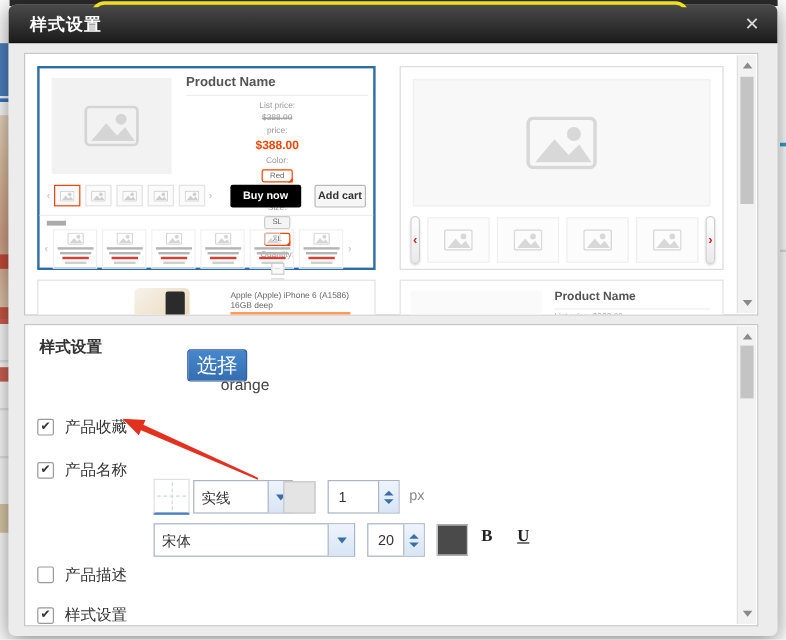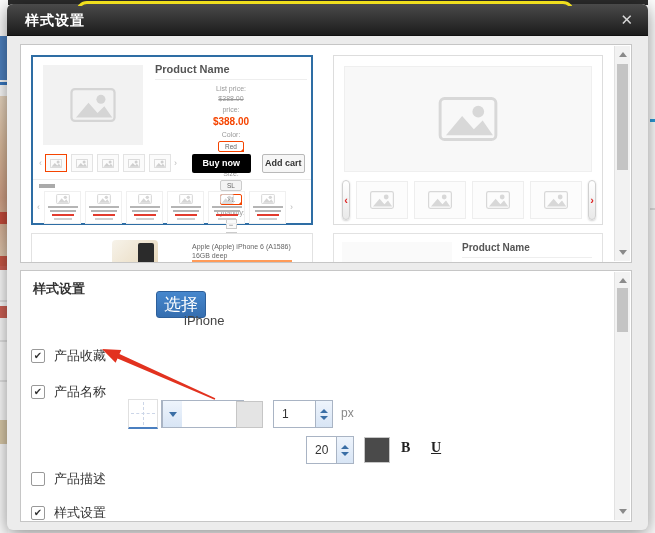--- a/index.html
+++ b/index.html
@@ -393,50 +393,57 @@
     <div class="abs vscroll">
       <div class="abs sb-up"></div>
       <div class="abs sb-thumb" style="top:18px;height:106px;"></div>
       <div class="abs sb-dn"></div>
     </div>
   </div>
 
   <div class="abs panel" id="panel-settings">
     <div class="abs sec-label">样式设置</div>
     <div class="abs" id="btn-choose">选择</div>
-    <div class="abs" id="chosen-val">iPhone</div>
+    <div class="abs" id="chosen-val">orange</div>
 
     <div class="abs cbrow" id="cb-fav">
       <span class="cbox glyph">✔</span>
       <span class="cblabel">产品收藏</span>
     </div>
     <div class="abs cbrow" id="cb-name">
       <span class="cbox glyph">✔</span>
       <span class="cblabel">产品名称</span>
     </div>
 
     <div class="abs border-widget">
       <span class="hdash"></span>
         <span class="vdash"></span>
     </div>
     <div class="abs dselect" id="sel-style">
+      <span class="val">实线</span>
       <span class="btn">
           <span class="tri-dn"></span>
         </span>
     </div>
     <div class="abs swatch" id="swatch-border"></div>
     <div class="abs spinner" id="spin-width">
       <span class="num">1</span>
       <span class="arrows">
         <span class="tri-up-s"></span>
         <span class="tri-dn-s"></span>
       </span>
     </div>
     <div class="abs" id="unit-px">px</div>
 
+    <div class="abs dselect" id="sel-font">
+      <span class="val">宋体</span>
+      <span class="btn">
+          <span class="tri-dn"></span>
+        </span>
+    </div>
     <div class="abs spinner" id="spin-size">
       <span class="num">20</span>
       <span class="arrows">
         <span class="tri-up-s"></span>
         <span class="tri-dn-s"></span>
       </span>
     </div>
     <div class="abs swatch" id="swatch-font"></div>
     <div class="abs" id="btn-bold">B</div>
     <div class="abs" id="btn-underline">U</div>

